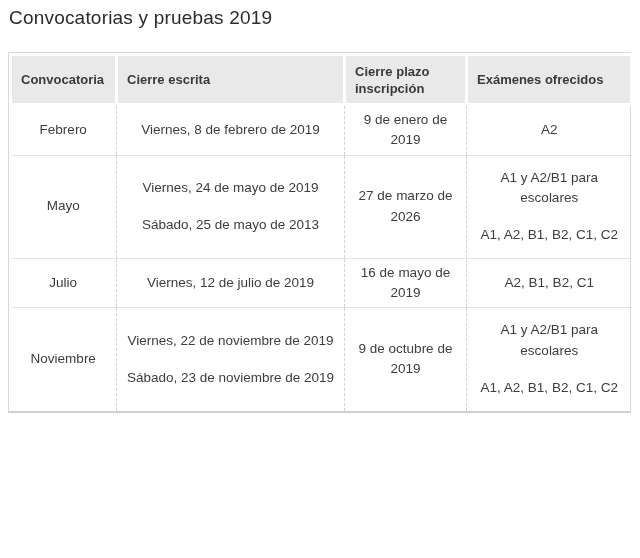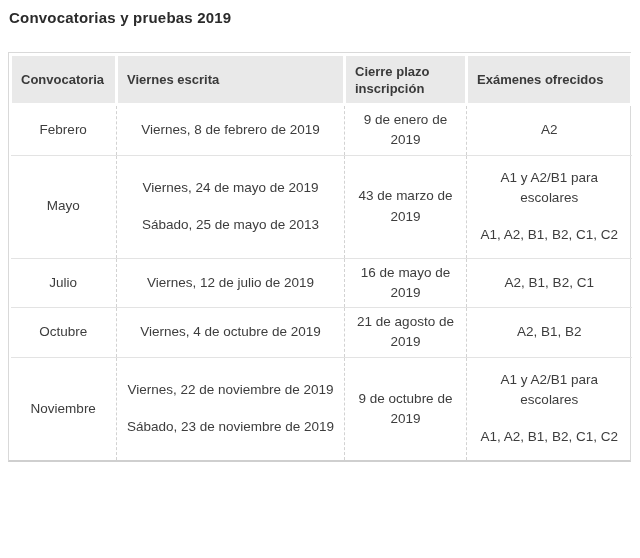--- a/index.html
+++ b/index.html
@@ -14,21 +14,21 @@
   *{box-sizing:border-box;}
   html,body{margin:0;padding:0;}
   body{
     width:640px;height:558px;overflow:hidden;
     background:#ffffff;color:var(--text);
     font-family:"Liberation Sans","DejaVu Sans",sans-serif;
   }
   .page{padding:5px 8px 0 8px;}
   h1{
     margin:0 0 0 1px;
-    font-size:15px;line-height:26px;font-weight:700;
+    font-size:19px;line-height:26px;font-weight:400;
     color:var(--title);letter-spacing:.2px;
   }
   .table-wrap{
     margin-top:21px;
     width:623px;
     border:1px solid var(--border);
     border-bottom:2px solid var(--border-bottom);
     background:#fff;
   }
   table{
@@ -76,21 +76,21 @@
     <table>
       <colgroup>
         <col class="c1">
           <col class="c2">
           <col class="c3">
           <col class="c4">
       </colgroup>
       <thead>
         <tr>
           <th>Convocatoria</th>
-          <th>Viernes escrita</th>
+          <th>Cierre escrita</th>
           <th>Cierre plazo inscripción</th>
           <th>Exámenes ofrecidos</th>
         </tr>
       </thead>
       <tbody id="table-body">
           <tr>
             <td>
               <p>Febrero</p>
             </td>
             <td>
@@ -105,53 +105,39 @@
           </tr>
           <tr class="tall">
             <td>
               <p>Mayo</p>
             </td>
             <td>
               <p>Viernes, 24 de mayo de 2019</p>
               <p>Sábado, 25 de mayo de 2013</p>
             </td>
             <td>
-              <p>43 de marzo de 2019</p>
+              <p>27 de marzo de 2026</p>
             </td>
             <td>
               <p>A1 y A2/B1 para escolares</p>
               <p>A1, A2, B1, B2, C1, C2</p>
             </td>
           </tr>
           <tr>
             <td>
               <p>Julio</p>
             </td>
             <td>
               <p>Viernes, 12 de julio de 2019</p>
             </td>
             <td>
               <p>16 de mayo de 2019</p>
             </td>
             <td>
               <p>A2, B1, B2, C1</p>
-            </td>
-          </tr>
-          <tr>
-            <td>
-              <p>Octubre</p>
-            </td>
-            <td>
-              <p>Viernes, 4 de octubre de 2019</p>
-            </td>
-            <td>
-              <p>21 de agosto de 2019</p>
-            </td>
-            <td>
-              <p>A2, B1, B2</p>
             </td>
           </tr>
           <tr class="tall">
             <td>
               <p>Noviembre</p>
             </td>
             <td>
               <p>Viernes, 22 de noviembre de 2019</p>
               <p>Sábado, 23 de noviembre de 2019</p>
             </td>

